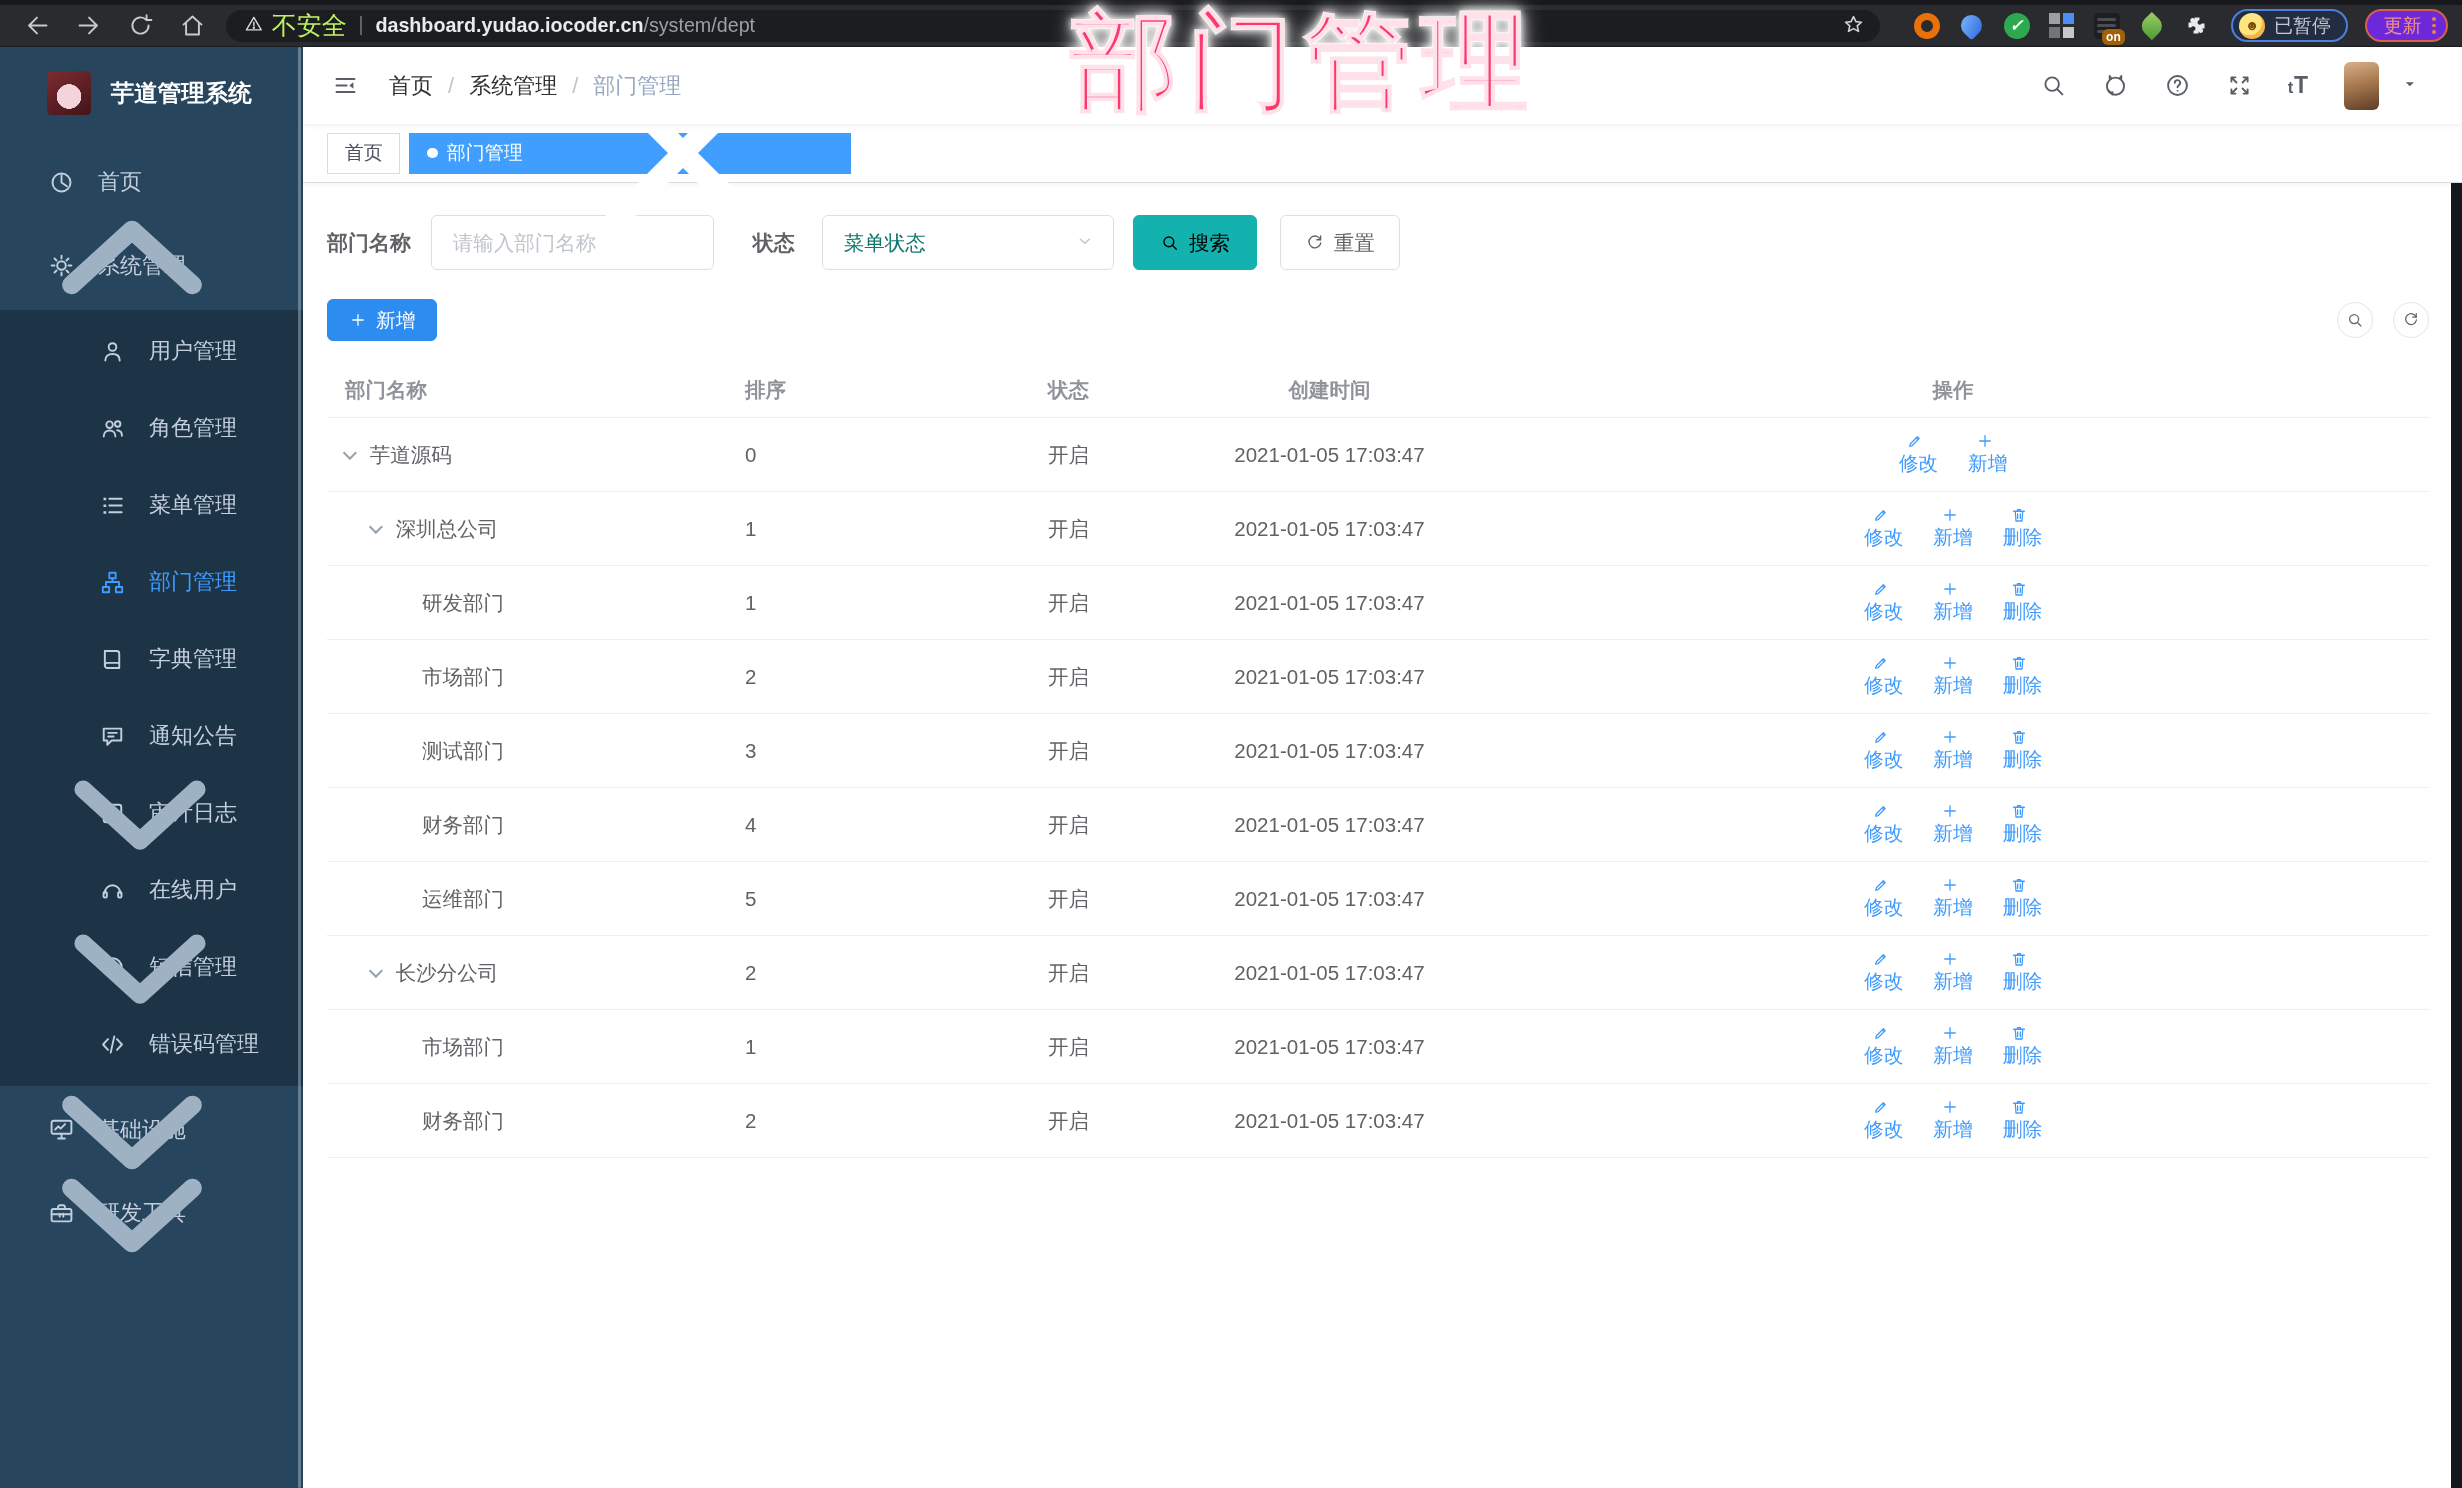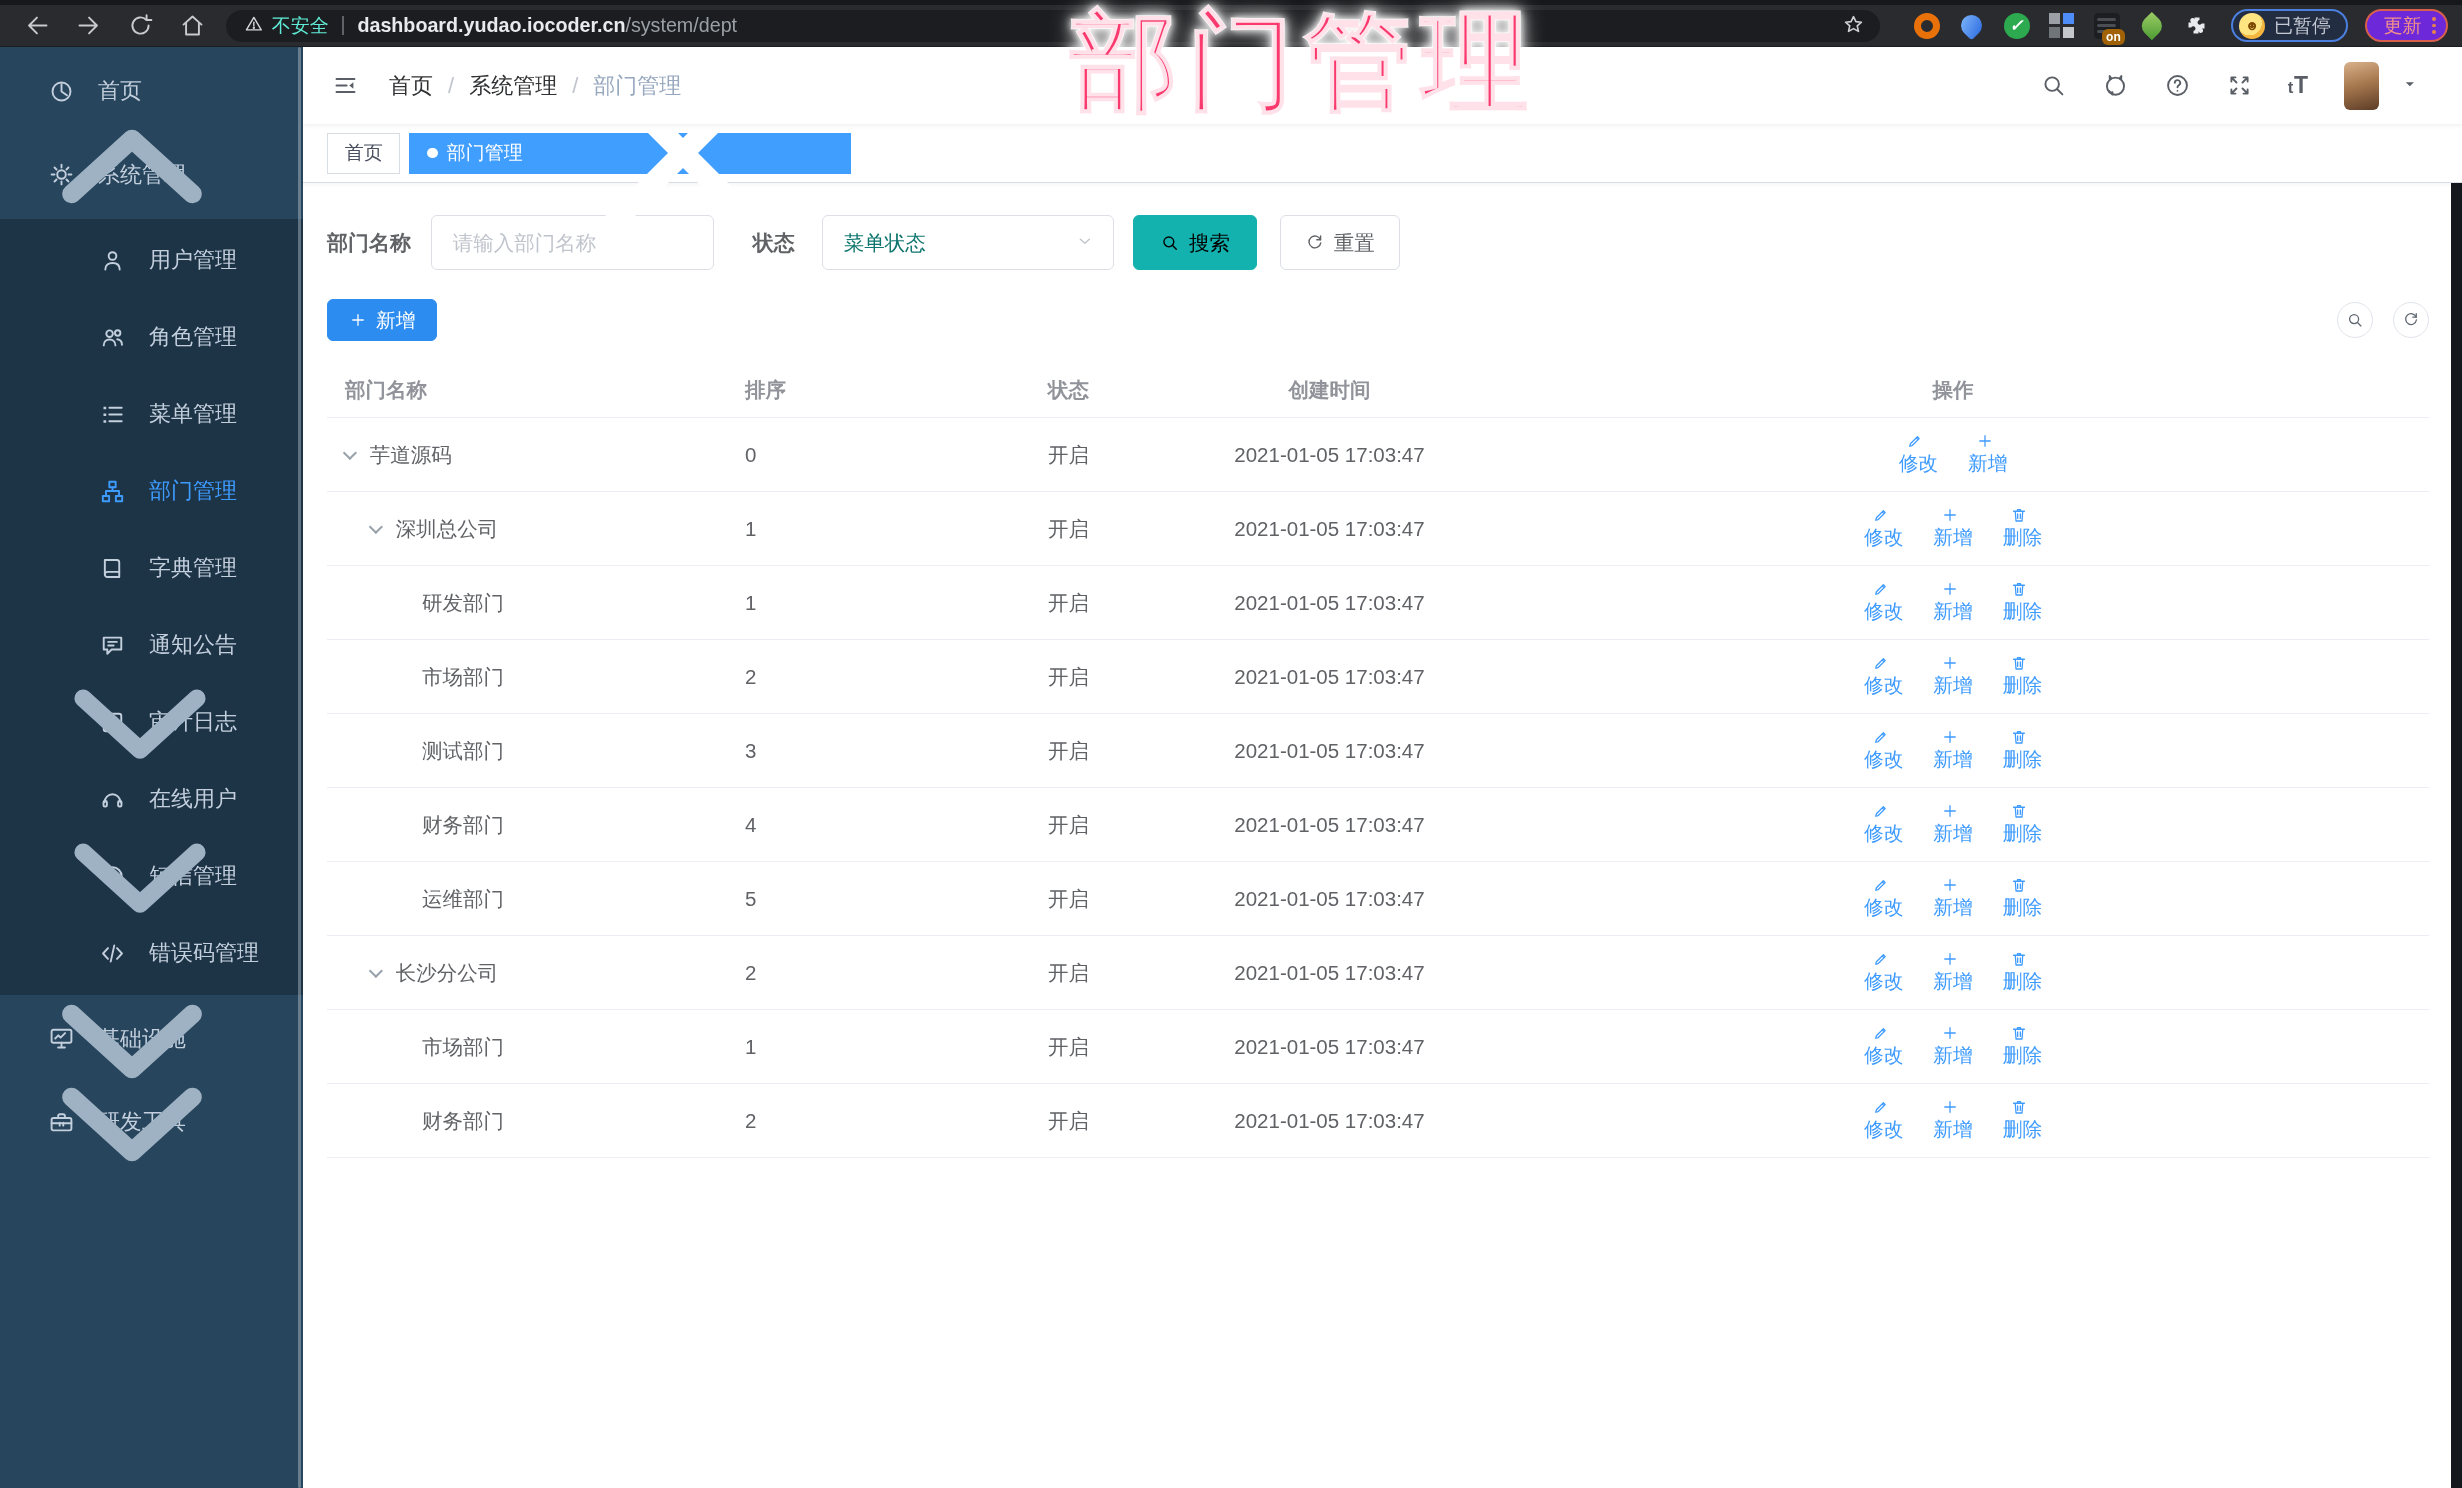--- a/index.html
+++ b/index.html
@@ -11,21 +11,21 @@
   .chrome{position:absolute;left:0;top:0;width:2462px;height:47px;background:#2a2b2e;
           border-top:5.3px solid #17181b;border-bottom:1.5px solid #1c1d20;
           display:flex;align-items:center;padding:0 13.6px 0 19.7px;}
   .nav-ic{width:35px;height:35px;display:flex;align-items:center;justify-content:center;
           color:#c8cacd;margin-right:16.7px;flex:0 0 auto;}
   .nav-ic svg{width:24px;height:24px;}
   .omnibox{flex:1 1 auto;height:32px;border-radius:16px;background:#1c1d20;display:flex;
            align-items:center;padding:0 15px 0 18px;min-width:0;margin-right:15px;}
   .omnibox .warn{color:#d6d9dc;margin-right:7.6px;}
   .omnibox .warn svg{width:19.7px;height:19.7px;}
-  .sec-label{color:#5eead4;font-size:19px;margin-right:13.6px;white-space:nowrap;}
+  .sec-label{color:#bef264;font-size:25px;margin-right:13.6px;white-space:nowrap;}
   .omni-sep{width:1.5px;height:19.7px;background:#5f6368;margin-right:13.6px;}
   .url-host{color:#e8eaed;font-size:19.7px;font-weight:700;white-space:nowrap;}
   .url-path{color:#9aa0a6;font-size:19.7px;white-space:nowrap;}
   .omni-star{margin-left:auto;color:#cfd1d4;}
   .omni-star svg{width:23px;height:23px;}
   .ext-row{display:flex;align-items:center;flex:0 0 auto;}
   .ext{width:27px;height:27px;margin-left:18px;position:relative;display:flex;
        align-items:center;justify-content:center;flex:0 0 auto;}
   .ext-ring{width:26px;height:26px;border:7.6px solid #e8710a;border-radius:50%;}
   .ext-drop{width:21px;height:21px;background:linear-gradient(160deg,#7cb4fa,#2f6de0);
@@ -246,20 +246,24 @@
           <i></i>
           <i></i>
           <i></i>
         </span>
     </div>
   </div>
 
   <div class="app">
 
     <aside class="sidebar">
+      <div class="logo-row">
+        <span class="logo-img"></span>
+        <span class="logo-title">芋道管理系统</span>
+      </div>
       <nav class="menu" id="menu">
           <div class="m-item">
             <span class="ic"><svg viewBox="0 0 24 24" fill="none" stroke="currentColor" stroke-width="1.7" stroke-linecap="round" stroke-linejoin="round" style="width:100%;height:100%">
                 <circle cx="12" cy="12" r="8"></circle>
                 <path d="M12 5.5V12l4.8 3.4"></path>
               </svg></span>
             <span>首页</span>
           </div>
           <div class="m-item">
             <span class="ic"><svg viewBox="0 0 24 24" fill="none" stroke="currentColor" stroke-width="1.7" stroke-linecap="round" stroke-linejoin="round" style="width:100%;height:100%">

